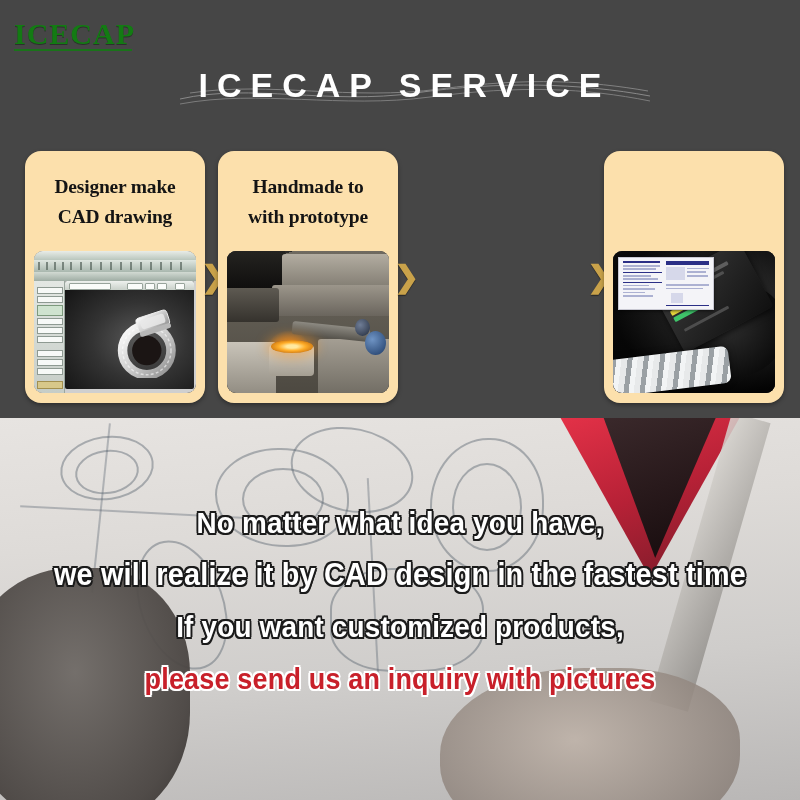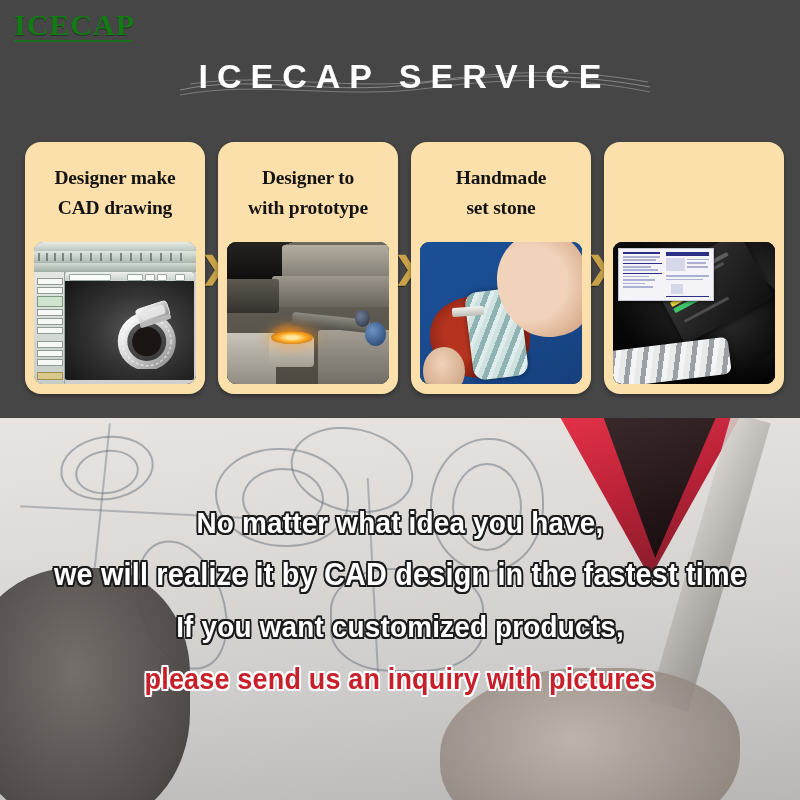--- a/index.html
+++ b/index.html
@@ -5,21 +5,21 @@
   html,body{margin:0;padding:0;}
   body{
     width:800px;height:800px;overflow:hidden;
     font-family:"Liberation Sans", sans-serif;
     background:#464646;
     position:relative;
   }
 
   
   #banner{
-    position:absolute;left:0;top:4px;width:800px;height:585px;
+    position:absolute;left:0;top:13px;width:800px;height:585px;
     background:#464646;
     overflow:hidden;
   }
 
   #logo{
     position:absolute;left:14px;top:6px;
     font-family:"Liberation Serif", serif;
     font-weight:bold;
     font-size:30px;
     letter-spacing:1px;
@@ -331,21 +331,21 @@
             </svg>
           </div>
         </div>
       </div>
     </div>
 
     <div class="arrow a0">❯</div>
 
     <div class="card c1">
       <div class="card-title">
-        <span class="ln">Designer to</span>
+        <span class="ln">Handmade to</span>
         <span class="ln">with prototype</span>
       </div>
       <div class="card-photo">
         <div class="smelt">
           <div class="brick" style="left:-4%;top:-2%;width:40%;height:30%;background:linear-gradient(#262522,#0e0d0c)"></div>
           <div class="brick" style="left:34%;top:2%;width:70%;height:26%;background:linear-gradient(#b3ada1,#7d786e)"></div>
           <div class="brick" style="left:28%;top:24%;width:78%;height:22%;background:linear-gradient(#9c968b,#6a655d)"></div>
           <div class="brick" style="left:-2%;top:26%;width:34%;height:24%;background:linear-gradient(#5e5a52,#35322d)"></div>
           <div class="brick" style="left:-6%;top:64%;width:36%;height:40%;background:linear-gradient(#c9c4b9,#8c877d)"></div>
           <div class="brick" style="left:56%;top:62%;width:54%;height:42%;background:linear-gradient(#a49e93,#6d6960)"></div>
@@ -353,35 +353,20 @@
           <div class="torch"></div>
           <div class="torch-knob"></div>
           <div class="torch-knob2"></div>
           <div class="melt"></div>
         </div>
       </div>
     </div>
 
     <div class="arrow a1">❯</div>
 
-    <div class="card c2">
-      <div class="card-title">
-        <span class="ln">Handmade</span>
-        <span class="ln">set stone</span>
-      </div>
-      <div class="card-photo">
-        <div class="setstone">
-          <div class="ss-red"></div>
-          <div class="ss-chain"></div>
-          <div class="ss-tool"></div>
-          <div class="ss-hand"></div>
-          <div class="ss-thumb"></div>
-        </div>
-      </div>
-    </div>
 
     <div class="arrow a2">❯</div>
 
     <div class="card c3">
       <div class="card-photo">
         <div class="confirm">
           <div class="cf-dark"></div>
           <div class="cf-glove"></div>
           <div class="cf-tester">
             <div class="cf-strip" style="left:6%;top:30%;width:30%;height:7%;background:#e02a5a"></div>

